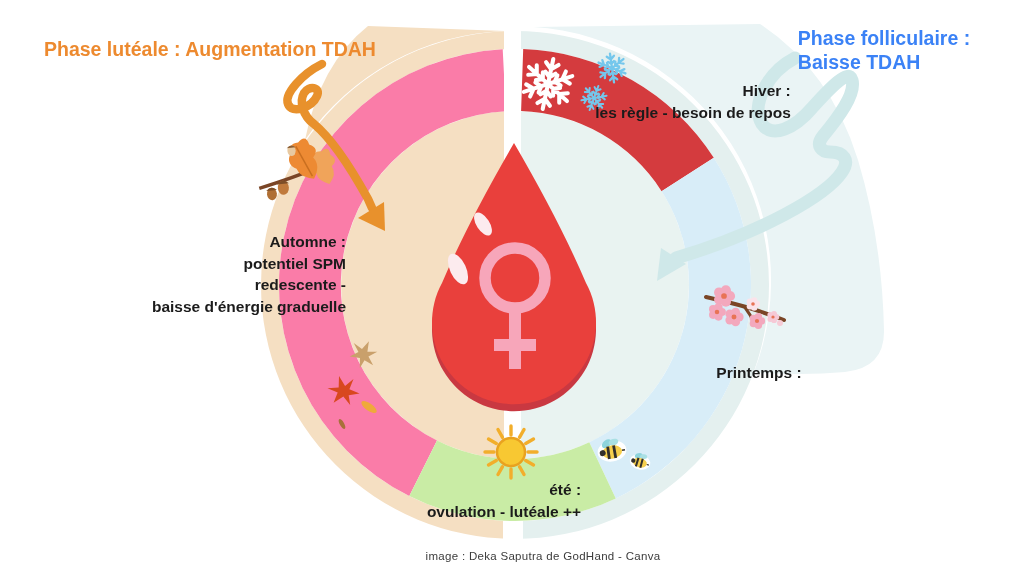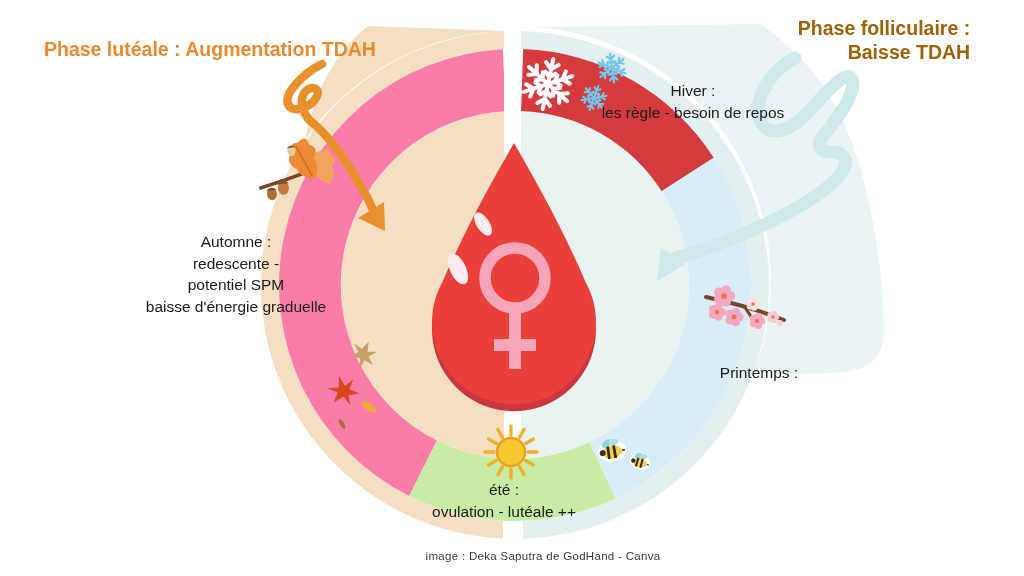--- a/index.html
+++ b/index.html
@@ -1,25 +1,25 @@
 <!DOCTYPE html>
 <html><head>
 <meta charset="utf-8">
 <style>
   html,body{margin:0;padding:0;background:#fff;}
   #stage{position:relative;width:1024px;height:572px;background:#fff;overflow:hidden;
          font-family:"Liberation Sans",sans-serif;}
   #wheel-svg{position:absolute;left:0;top:0;}
-  .label{position:absolute;transform:translateX(-50%);text-align:center;font-weight:normal;
+  .label{position:absolute;transform:translateX(-50%);text-align:right;font-weight:bold;
          font-size:15.5px;line-height:21.5px;color:#1B1B1B;white-space:nowrap;}
   .title{position:absolute;font-weight:bold;font-size:19.5px;line-height:24px;white-space:nowrap;}
   #title-luteal{left:44px;top:37px;color:#ED8A2F;}
-  #title-follicular{left:884px;top:16px;transform:translateX(-50%);text-align:right;color:#a16207;}
+  #title-follicular{left:884px;top:26px;transform:translateX(-50%);text-align:left;color:#3b82f6;}
   #label-winter{left:693px;top:80px;}
-  #label-autumn{left:236px;top:231px;}
+  #label-autumn{left:249px;top:231px;}
   #label-spring{left:723px;top:362px;margin-left:36px;}
   #label-summer{left:504px;top:479px;}
   #caption{position:absolute;left:543px;top:550px;transform:translateX(-50%);
            font-size:11.5px;letter-spacing:.3px;color:#3C3C3C;white-space:nowrap;}
 </style>
 </head>
 <body>
 
 <div id="stage">
 
@@ -175,22 +175,22 @@
     <div>Phase folliculaire :</div>
     <div>Baisse TDAH</div>
   </div>
 
   <div class="label" id="label-winter">
     <div>Hiver :</div>
     <div>les règle - besoin de repos</div>
   </div>
   <div class="label" id="label-autumn">
     <div>Automne :</div>
+    <div>potentiel SPM</div>
     <div>redescente -</div>
-    <div>potentiel SPM</div>
     <div>baisse d'énergie graduelle</div>
   </div>
   <div class="label" id="label-spring">
     <div>Printemps :</div>
   </div>
   <div class="label" id="label-summer">
     <div>été :</div>
     <div>ovulation - lutéale ++</div>
   </div>
 

